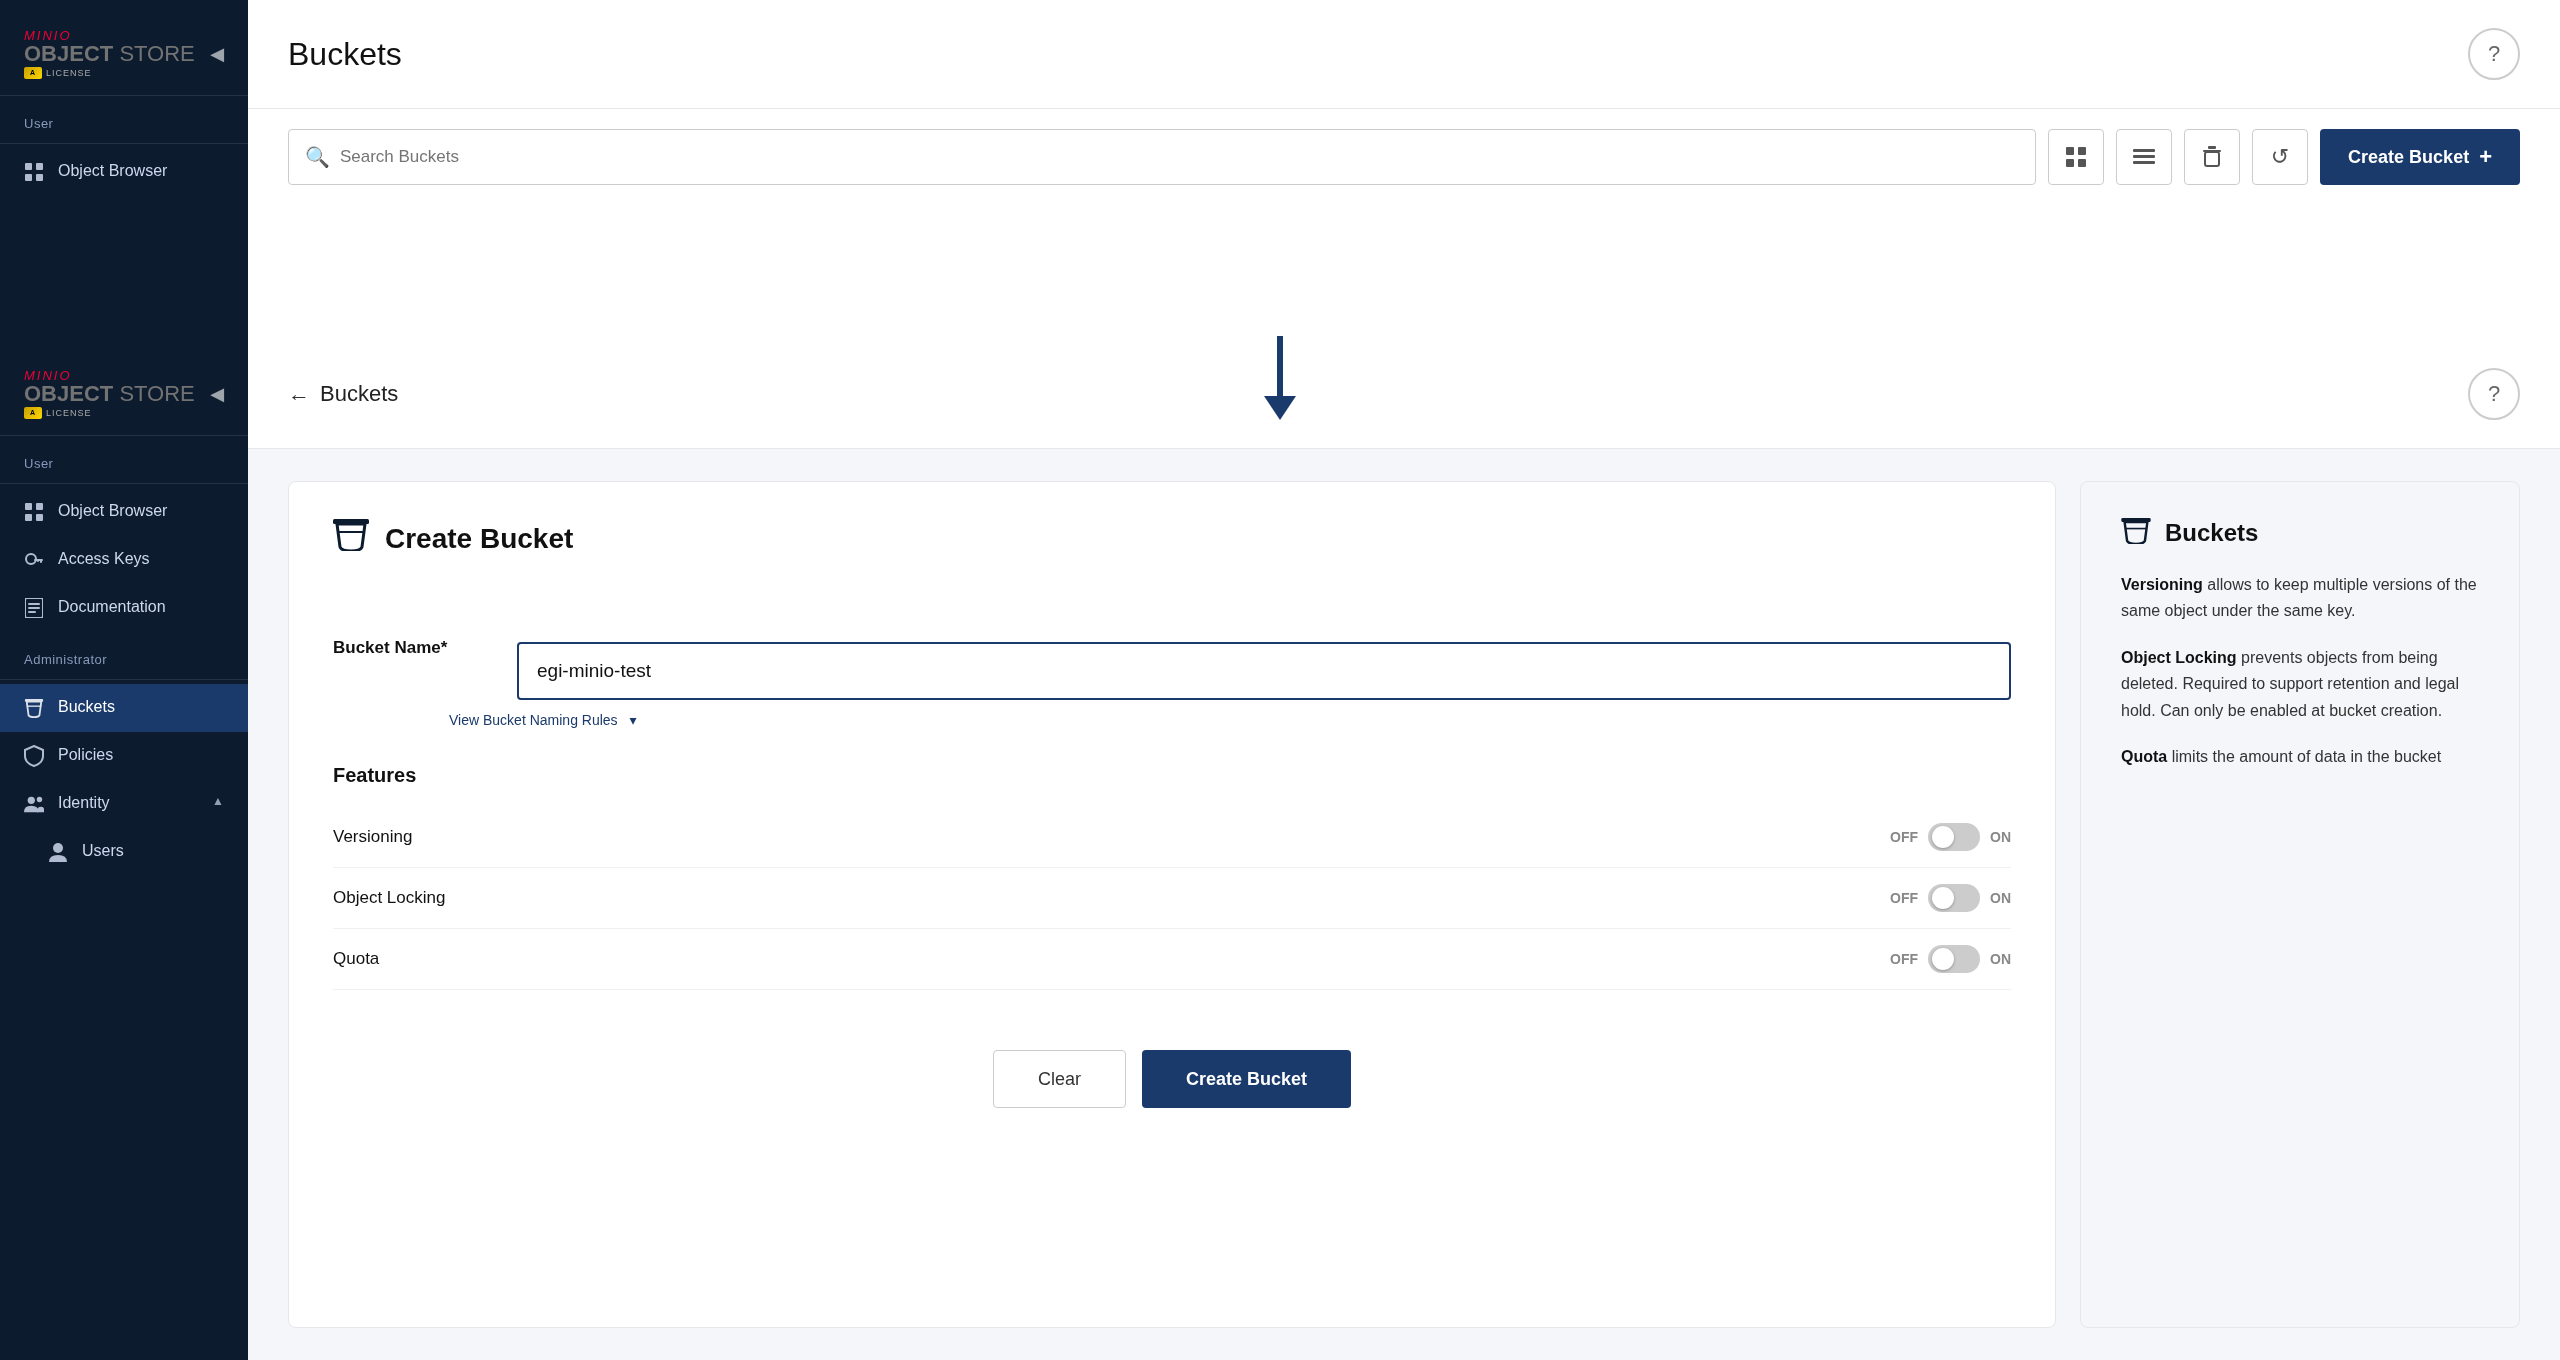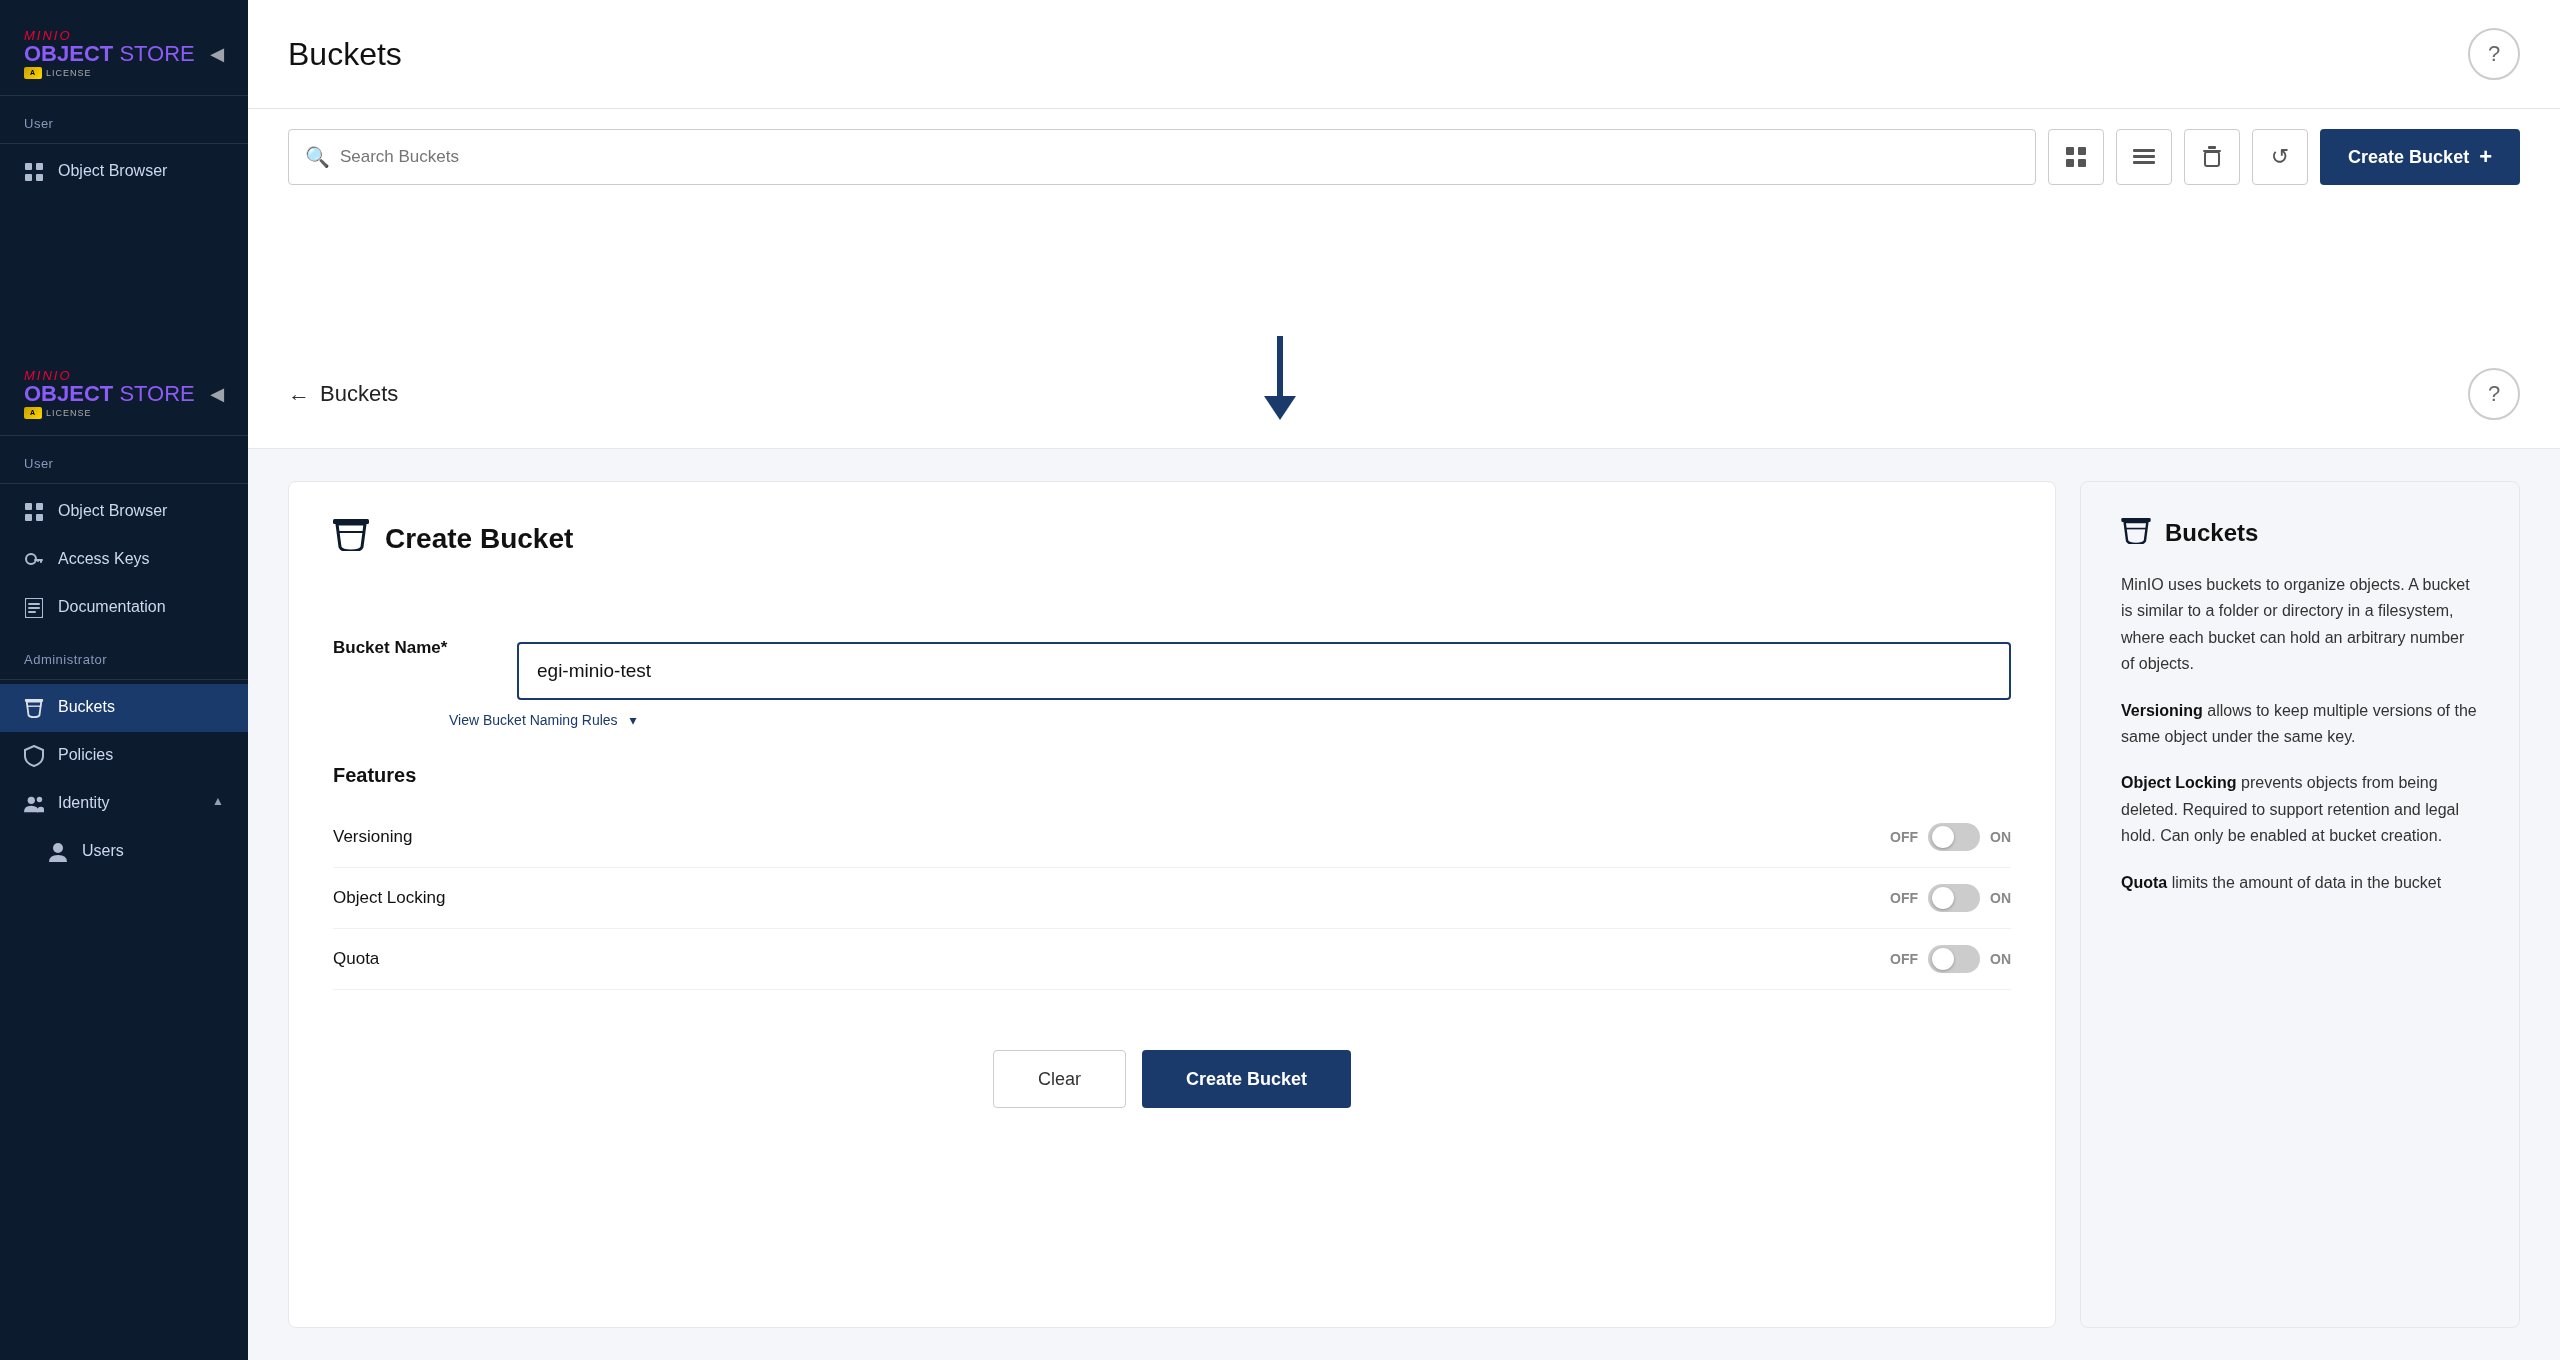--- a/index.html
+++ b/index.html
@@ -82,21 +82,21 @@
       color: #e03;
       font-size: 13px;
       font-weight: 400;
       letter-spacing: 2px;
       font-style: italic;
     }
 
     .object-store-text {
       font-size: 22px;
       font-weight: 900;
-      color: #8b5cf6;
+      color: #737373;
       letter-spacing: 0;
       line-height: 1;
     }
 
     .object-store-text span.bold { font-weight: 900; }
     .object-store-text span.light { font-weight: 300; }
 
     .license-badge {
       font-size: 9px;
       color: #aaa;
@@ -795,21 +795,20 @@
           <div class="info-card-header">
             <span>
               <svg width="30" height="26" viewBox="0 0 36 32" fill="#0d1b2e">
                 <rect x="0" y="0" width="36" height="5" rx="1.5"></rect>
                 <path d="M4 5 L7 28 Q8.5 32 18 32 Q27.5 32 29 28 L32 5 Z" fill="none" stroke="#0d1b2e" stroke-width="3"></path>
                 <line x1="5" y1="13" x2="31" y2="13" stroke="#0d1b2e" stroke-width="2"></line>
               </svg>
             </span>
             <span class="info-card-title">Buckets</span>
           </div>
-          <p class="info-text">MinIO uses buckets to organize objects. A bucket is similar to a folder or directory in a filesystem, where each bucket can hold an arbitrary number of objects.</p>
           <p class="info-text">
             <strong>Versioning</strong><span> allows to keep multiple versions of the same object under the same key.</span>
           </p>
           <p class="info-text">
             <strong>Object Locking</strong><span> prevents objects from being deleted. Required to support retention and legal hold. Can only be enabled at bucket creation.</span>
           </p>
           <p class="info-text">
             <strong>Quota</strong><span> limits the amount of data in the bucket</span>
           </p>
         </div>

